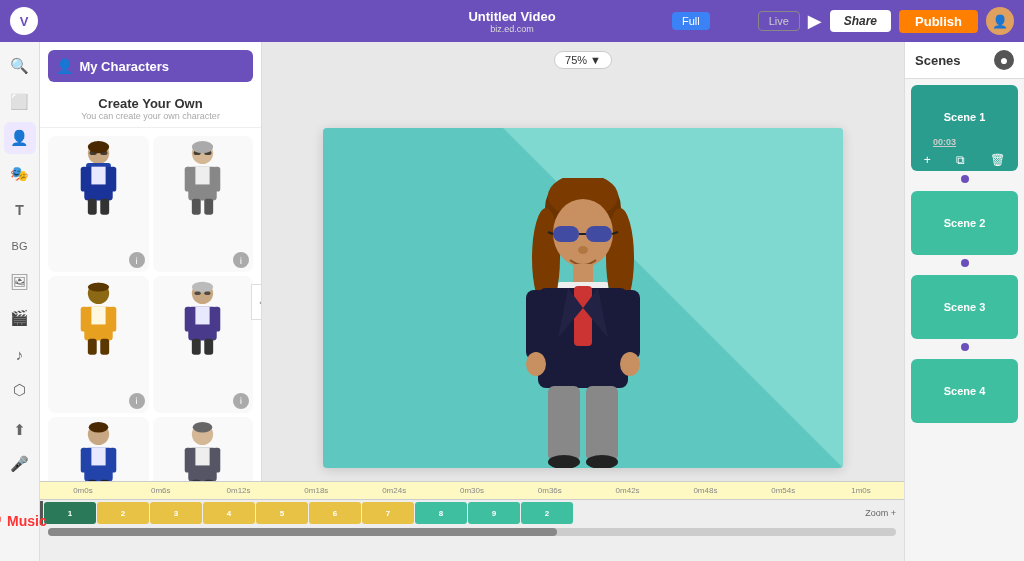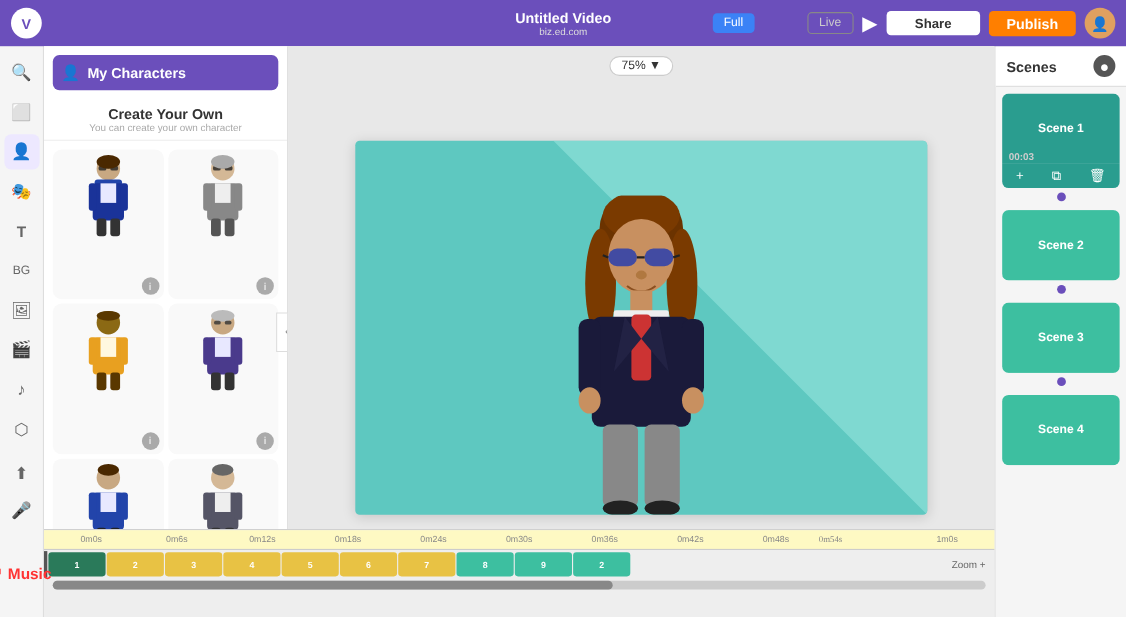--- a/index.html
+++ b/index.html
@@ -31,21 +31,21 @@
     }
     .btn-live {
       background: transparent; color: #ccc; border: 1px solid #888; border-radius: 4px;
       padding: 3px 10px; font-size: 11px; cursor: pointer; margin-left: 40px;
     }
     .btn-play-top {
       background: transparent; border: none; color: #fff; font-size: 18px; cursor: pointer;
     }
     .btn-share {
       background: #fff; color: #333; border: none; border-radius: 4px;
-      padding: 4px 26px; font-size: 12px; cursor: pointer; font-weight: 600;
+      padding: 4px 14px; font-size: 12px; cursor: pointer; font-weight: 600; font-style: italic;
     }
     .btn-publish {
       background: #ff7f00; color: #fff; border: none; border-radius: 4px;
       padding: 4px 16px; font-size: 13px; font-weight: bold; cursor: pointer;
     }
     .avatar-top {
       width: 28px; height: 28px; border-radius: 50%; background: #e0a060;
       display: flex; align-items: center; justify-content: center; font-size: 13px;
     }
 
@@ -204,21 +204,21 @@
       font-size: 11px; font-weight: bold; color: #fff; position: relative;
     }
     .scene-card-inner.teal { background: #2a9d8f; }
     .scene-card-inner.green { background: #3dbfa0; }
     .scene-card-actions {
       background: #2a9d8f; display: flex; align-items: center; justify-content: space-around;
       padding: 3px 0; height: 22px;
     }
     .scene-action-btn { background: transparent; border: none; color: #fff; font-size: 12px; cursor: pointer; }
     .scene-dot { width: 8px; height: 8px; border-radius: 50%; background: #6b4fbb; margin: 2px auto; }
-    .scene-time { font-size: 9px; color: #ccc; position: absolute; bottom: 2px; left: 6px; }
+    .scene-time { font-size: 9px; color: #ccc; position: absolute; bottom: 2px; left: 22px; text-decoration: underline; }
 
     
     .tl-scrollbar {
       height: 8px; background: #ccc; border-radius: 4px; margin: 2px 8px;
       position: relative;
     }
     .tl-scrollbar-thumb {
       position: absolute; left: 0; top: 0; height: 8px; width: 60%; background: #888; border-radius: 4px;
     }
 
@@ -524,21 +524,21 @@
   <div id="timeline-ruler" style="height:18px; background:#fef9c3; display:flex; align-items:center; padding:0 4px; border-bottom:1px solid #ccc; font-size:8px; color:#888;">
     <span class="ruler-mark" style="flex:1; text-align:center;">0m0s</span>
     <span class="ruler-mark" style="flex:1; text-align:center;">0m6s</span>
     <span class="ruler-mark" style="flex:1; text-align:center;">0m12s</span>
     <span class="ruler-mark" style="flex:1; text-align:center;">0m18s</span>
     <span class="ruler-mark" style="flex:1; text-align:center;">0m24s</span>
     <span class="ruler-mark" style="flex:1; text-align:center;">0m30s</span>
     <span class="ruler-mark" style="flex:1; text-align:center;">0m36s</span>
     <span class="ruler-mark" style="flex:1; text-align:center;">0m42s</span>
     <span class="ruler-mark" style="flex:1; text-align:center;">0m48s</span>
-    <span class="ruler-mark" style="flex:1; text-align:left;font-family:Liberation Serif, serif;">0m54s</span>
+    <span class="ruler-mark" style="flex:1; text-align:center;">0m54s</span>
     <span class="ruler-mark" style="flex:1; text-align:center;">1m0s</span>
   </div>
 
   <div style="display:flex; align-items:center; height:26px; padding:2px 0; gap:1px;">
 
     <div style="width:3px; height:24px; background:#555; flex-shrink:0;"></div>
 
     <div style="width:52px; height:22px; background:#2a7a5a; border-radius:3px; display:flex; align-items:center; justify-content:center; font-size:8px; color:#fff; font-weight:bold; flex-shrink:0;">1</div>
 
     <div style="width:52px; height:22px; background:#e8c244; border-radius:3px; display:flex; align-items:center; justify-content:center; font-size:8px; color:#fff; font-weight:bold; flex-shrink:0;">2</div>

